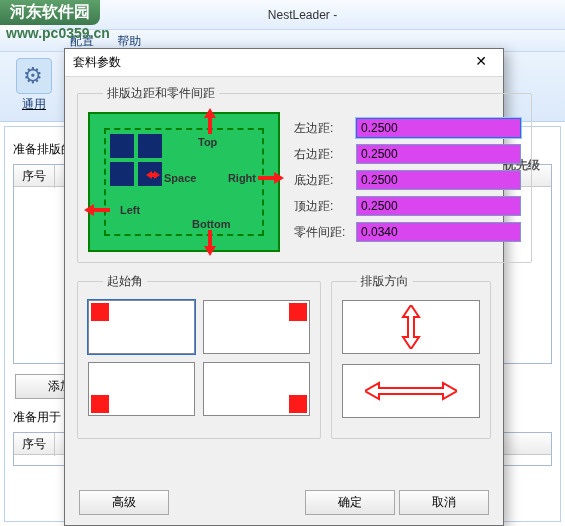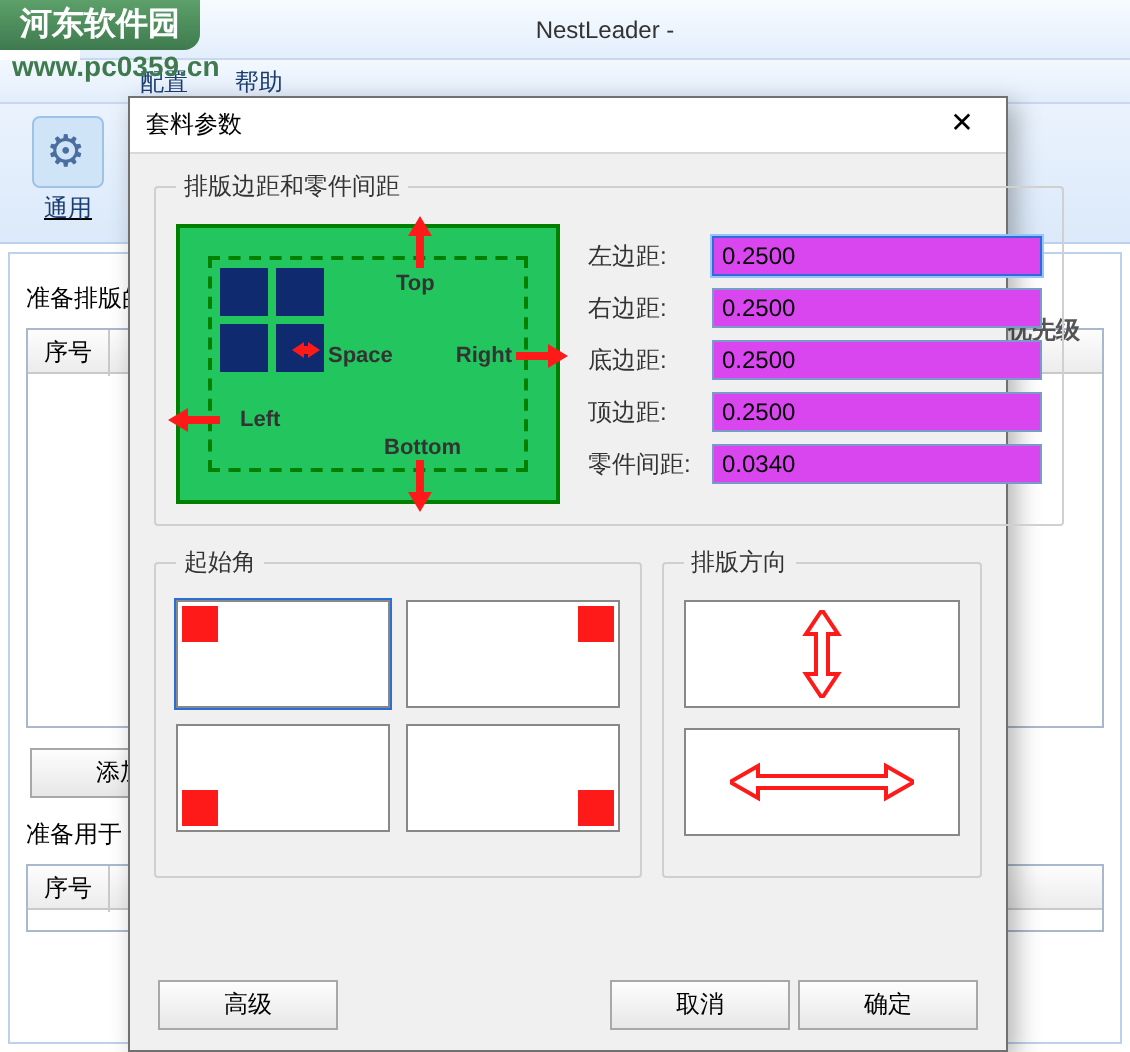--- a/index.html
+++ b/index.html
@@ -33,21 +33,21 @@
 .preview-area .col-label { position: absolute; right: 10px; top: -10px; }
 
 
 .dialog { position: absolute; left: 64px; top: 48px; width: 440px; height: 478px; background: #f0f0f0; border: 1px solid #707070; box-shadow: 4px 4px 12px rgba(0,0,0,.3); z-index: 50; }
 .dlg-title { height: 28px; background: #fff; border-bottom: 1px solid #d8d8d8; padding: 5px 8px; position: relative; }
 .dlg-close { position: absolute; right: 4px; top: 2px; width: 36px; height: 22px; text-align: center; line-height: 20px; font-size: 14px; cursor: pointer; }
 
 .dlg-body { padding: 8px 12px; }
 
 fieldset { border: 1px solid #d0d0d0; border-radius: 2px; padding: 10px; margin-bottom: 10px; }
-legend { padding: 0 4px; color: #333; }
+legend { padding: 0 4px; color: #333; margin-left: 15px; }
 
 .margins-row { display: flex; gap: 14px; }
 .diagram-box { border: 2px solid #008000; width: 192px; height: 140px; position: relative; background: #22c55e; }
 .diagram-inner { position: absolute; left: 14px; top: 14px; right: 14px; bottom: 14px; border: 2px dashed #008000; }
 .sq { position: absolute; width: 24px; height: 24px; background: #0f2a6e; }
 .sq.s1 { left: 4px; top: 4px; }
 .sq.s2 { left: 32px; top: 4px; }
 .sq.s3 { left: 4px; top: 32px; }
 .sq.s4 { left: 32px; top: 32px; }
 .txt { position: absolute; font-size: 11px; font-weight: bold; color: #333; }
@@ -234,16 +234,16 @@
             </svg>
         </div>
       </fieldset>
     </div>
 
   </div>
 
   <div class="dlg-footer">
     <span class="btn">高级</span>
     <span class="spacer"></span>
+    <span class="btn">确定</span>
     <span class="btn">取消</span>
-    <span class="btn">确定</span>
   </div>
 </div>
 
 </body></html>

